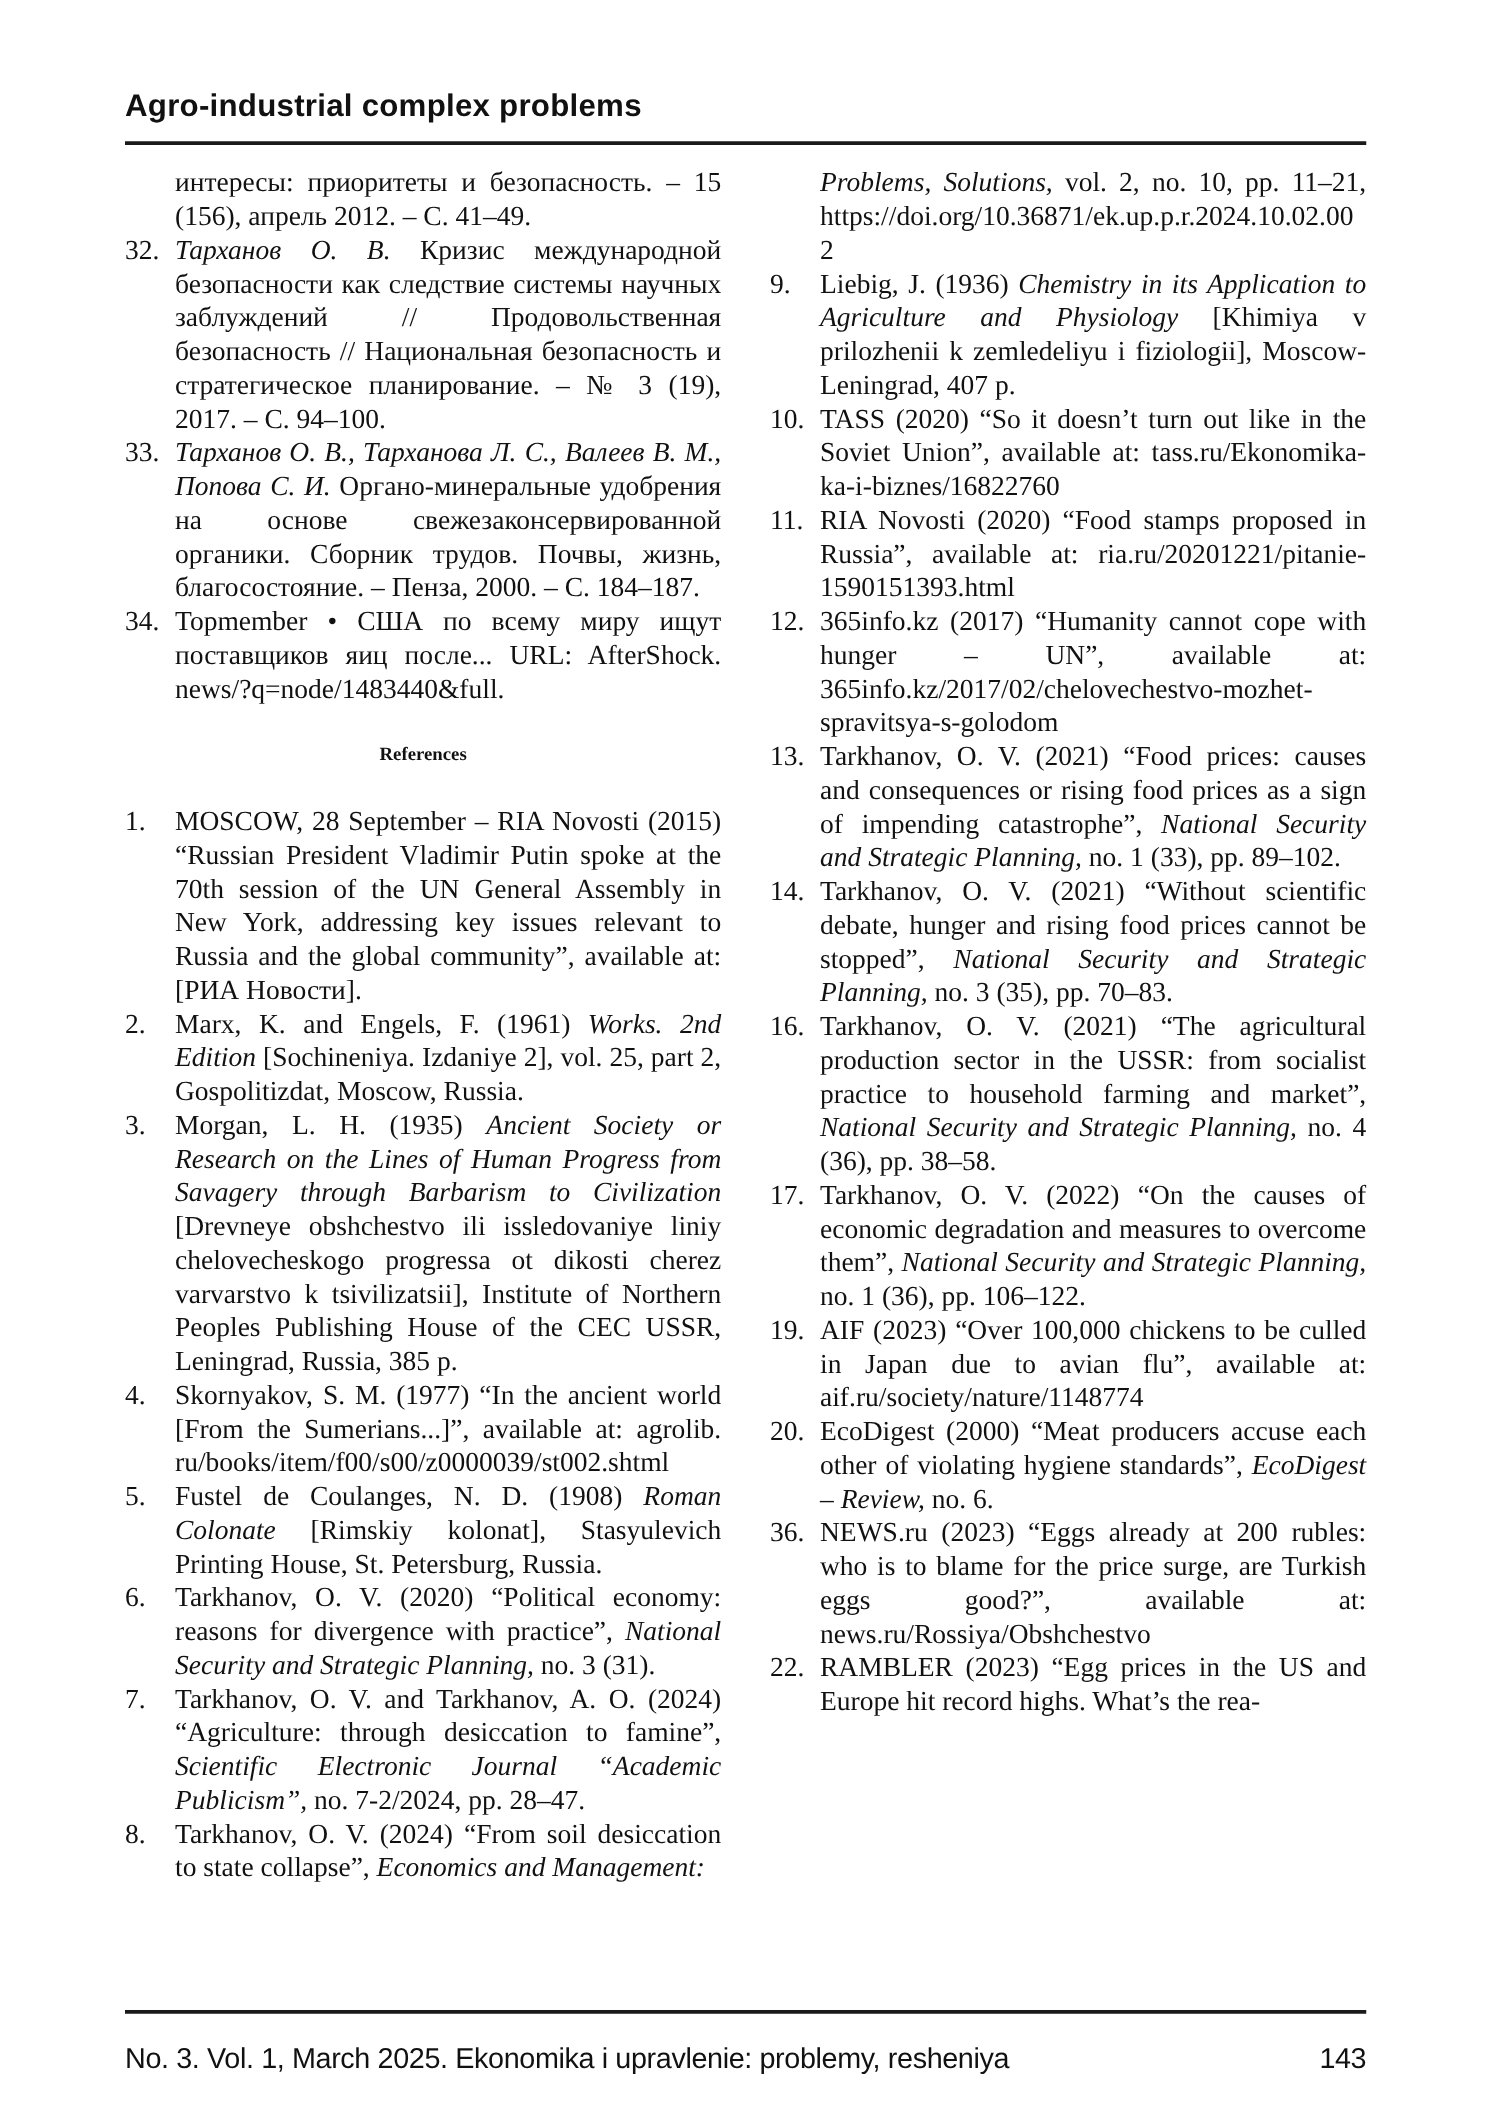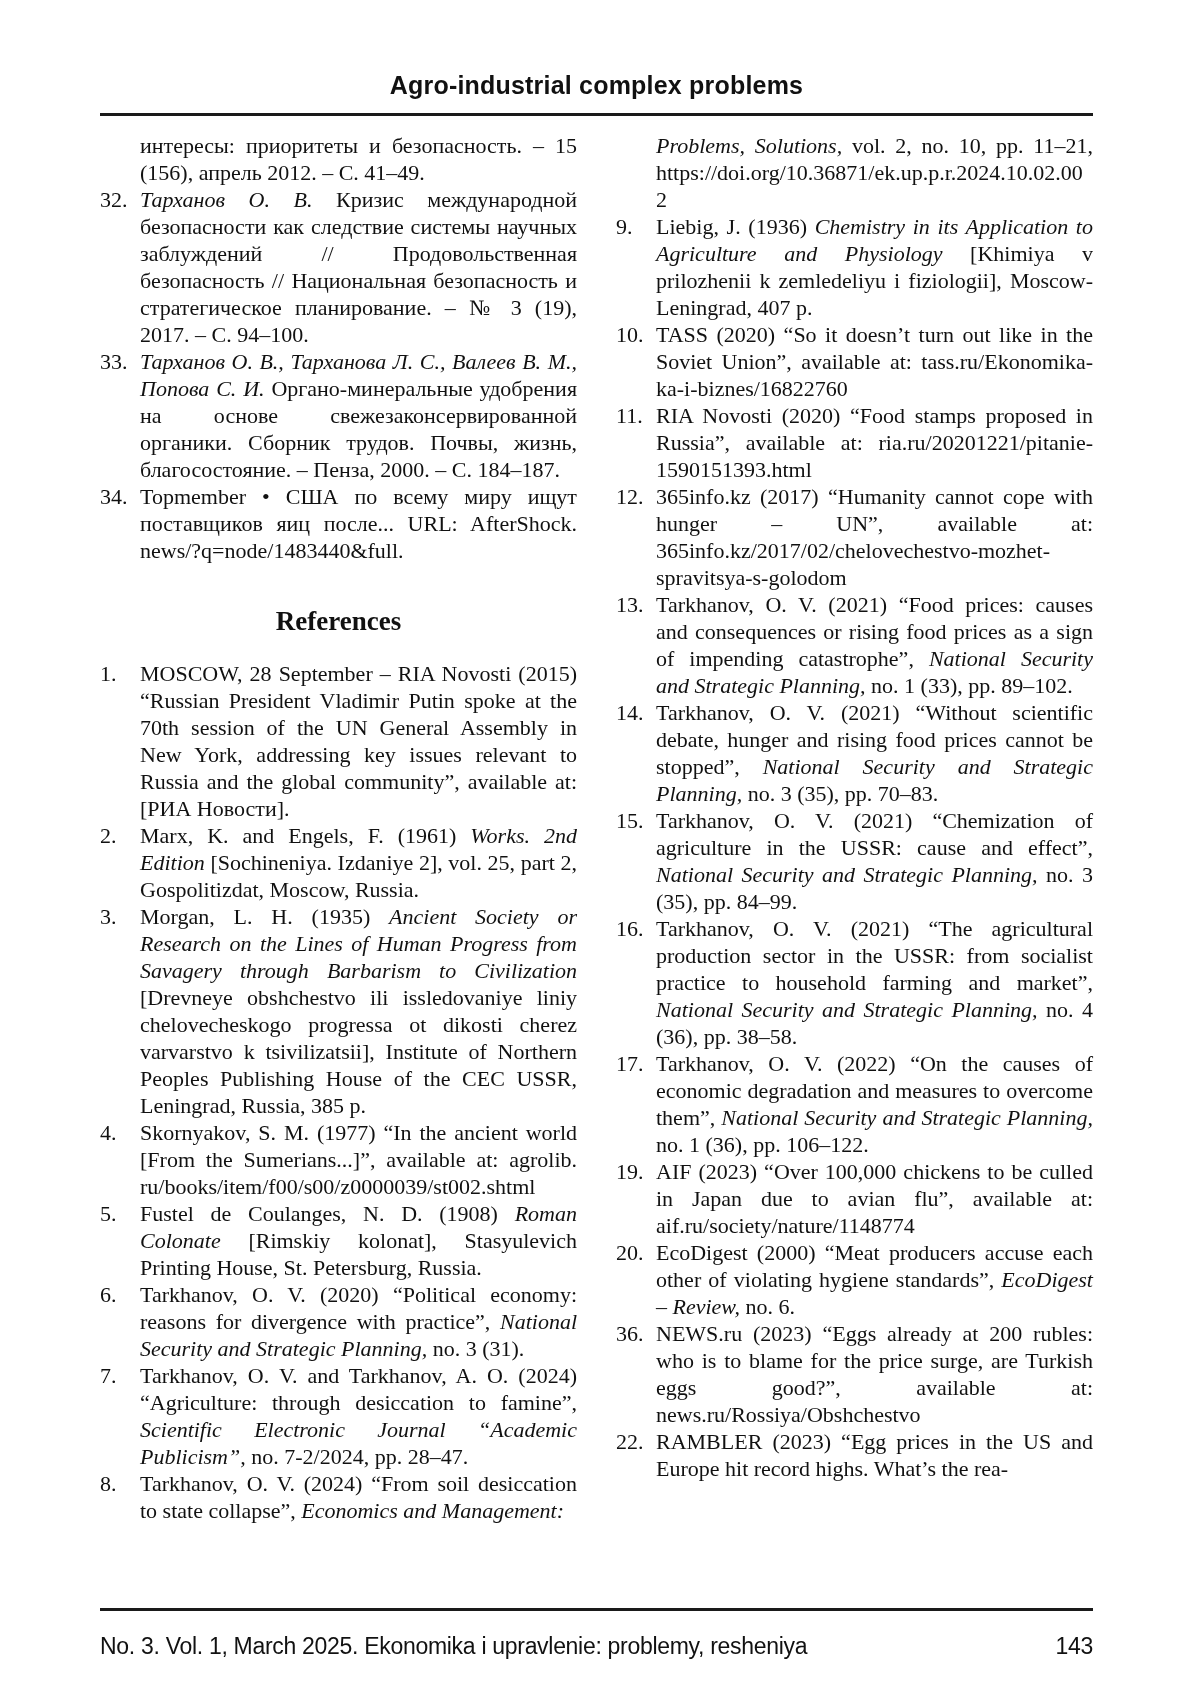--- a/index.html
+++ b/index.html
@@ -17,21 +17,21 @@
     box-sizing: border-box;
     padding: 0 107px 0 100px;
     display: flex;
     flex-direction: column;
     overflow: hidden;
   }
   .page-header {
     padding-top: 72px;
   }
   .header-title {
-    text-align: center;
+    text-align: left;
     font-family: "Liberation Sans", sans-serif;
     font-weight: bold;
     font-size: 25px;
     letter-spacing: 0.2px;
     line-height: 1.1;
   }
   .header-rule, .footer-rule {
     height: 3px;
     background: #1a1a1a;
   }
@@ -58,23 +58,23 @@
   .ref-num {
     display: inline-block;
     width: 40px;
     text-indent: 0;
   }
   .it { font-style: italic; }
 
   .refs-heading {
     font-family: "Liberation Serif", serif;
     font-weight: bold;
-    font-size: 27px;
+    font-size: 15px;
     text-align: center;
-    margin: 44px 0 25px 0;
+    margin: 27px 0 25px 0;
   }
 
   .page-footer {
     margin-top: auto;
     padding-bottom: 38px;
   }
   .footer-row {
     display: flex;
     justify-content: space-between;
     align-items: baseline;
@@ -120,21 +120,20 @@
 
     <div class="col">
       <div>
           <div class="ref"><span class="ref-num"></span><span><span class="it">Problems, Solutions,</span><span> vol. 2, no. 10, pp. 11–21, https://doi.org/10.36871/ek.up.p.r.2024.10.02.002</span></span></div>
           <div class="ref"><span class="ref-num">9.</span><span><span>Liebig, J. (1936) </span><span class="it">Chemistry in its Application to Agriculture and Physiology</span><span> [Khimiya v prilozhenii k zemledeliyu i fiziologii], Moscow-Leningrad, 407 p.</span></span></div>
           <div class="ref"><span class="ref-num">10.</span><span><span>TASS (2020) “So it doesn’t turn out like in the Soviet Union”, available at: tass.ru/Ekonomika-ka-i-biznes/16822760</span></span></div>
           <div class="ref"><span class="ref-num">11.</span><span><span>RIA Novosti (2020) “Food stamps proposed in Russia”, available at: ria.ru/20201221/pitanie-1590151393.html</span></span></div>
           <div class="ref"><span class="ref-num">12.</span><span><span>365info.kz (2017) “Humanity cannot cope with hunger – UN”, available at: 365info.kz/2017/02/chelovechestvo-mozhet-spravitsya-s-golodom</span></span></div>
           <div class="ref"><span class="ref-num">13.</span><span><span>Tarkhanov, O. V. (2021) “Food prices: causes and consequences or rising food prices as a sign of impending catastrophe”, </span><span class="it">National Security and Strategic Planning,</span><span> no. 1 (33), pp. 89–102.</span></span></div>
           <div class="ref"><span class="ref-num">14.</span><span><span>Tarkhanov, O. V. (2021) “Without scientific debate, hunger and rising food prices cannot be stopped”, </span><span class="it">National Security and Strategic Planning,</span><span> no. 3 (35), pp. 70–83.</span></span></div>
-          <div class="ref"><span class="ref-num">15.</span><span><span>Tarkhanov, O. V. (2021) “Chemization of agriculture in the USSR: cause and effect”, </span><span class="it">National Security and Strategic Planning,</span><span> no. 3 (35), pp. 84–99.</span></span></div>
           <div class="ref"><span class="ref-num">16.</span><span><span>Tarkhanov, O. V. (2021) “The agricultural production sector in the USSR: from socialist practice to household farming and market”, </span><span class="it">National Security and Strategic Planning,</span><span> no. 4 (36), pp. 38–58.</span></span></div>
           <div class="ref"><span class="ref-num">17.</span><span><span>Tarkhanov, O. V. (2022) “On the causes of economic degradation and measures to overcome them”, </span><span class="it">National Security and Strategic Planning,</span><span> no. 1 (36), pp. 106–122.</span></span></div>
           <div class="ref"><span class="ref-num">19.</span><span><span>AIF (2023) “Over 100,000 chickens to be culled in Japan due to avian flu”, available at: aif.ru/society/nature/1148774</span></span></div>
           <div class="ref"><span class="ref-num">20.</span><span><span>EcoDigest (2000) “Meat producers accuse each other of violating hygiene standards”, </span><span class="it">EcoDigest – Review,</span><span> no. 6.</span></span></div>
           <div class="ref"><span class="ref-num">36.</span><span><span>NEWS.ru (2023) “Eggs already at 200 rubles: who is to blame for the price surge, are Turkish eggs good?”, available at: news.ru/Rossiya/Obshchestvo</span></span></div>
           <div class="ref"><span class="ref-num">22.</span><span><span>RAMBLER (2023) “Egg prices in the US and Europe hit record highs. What’s the rea-</span></span></div>
         </div>
     </div>
 
   </div>

